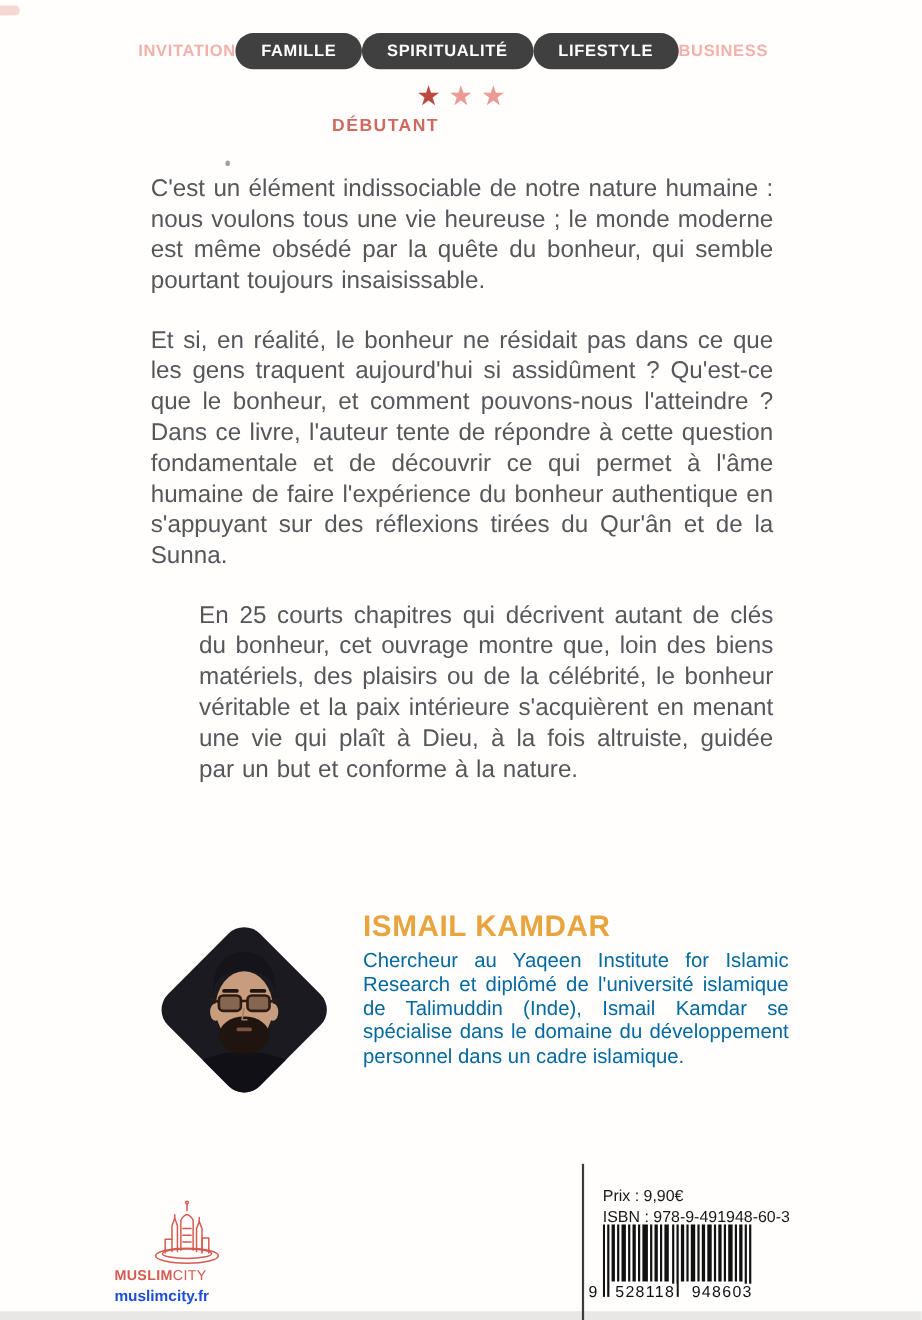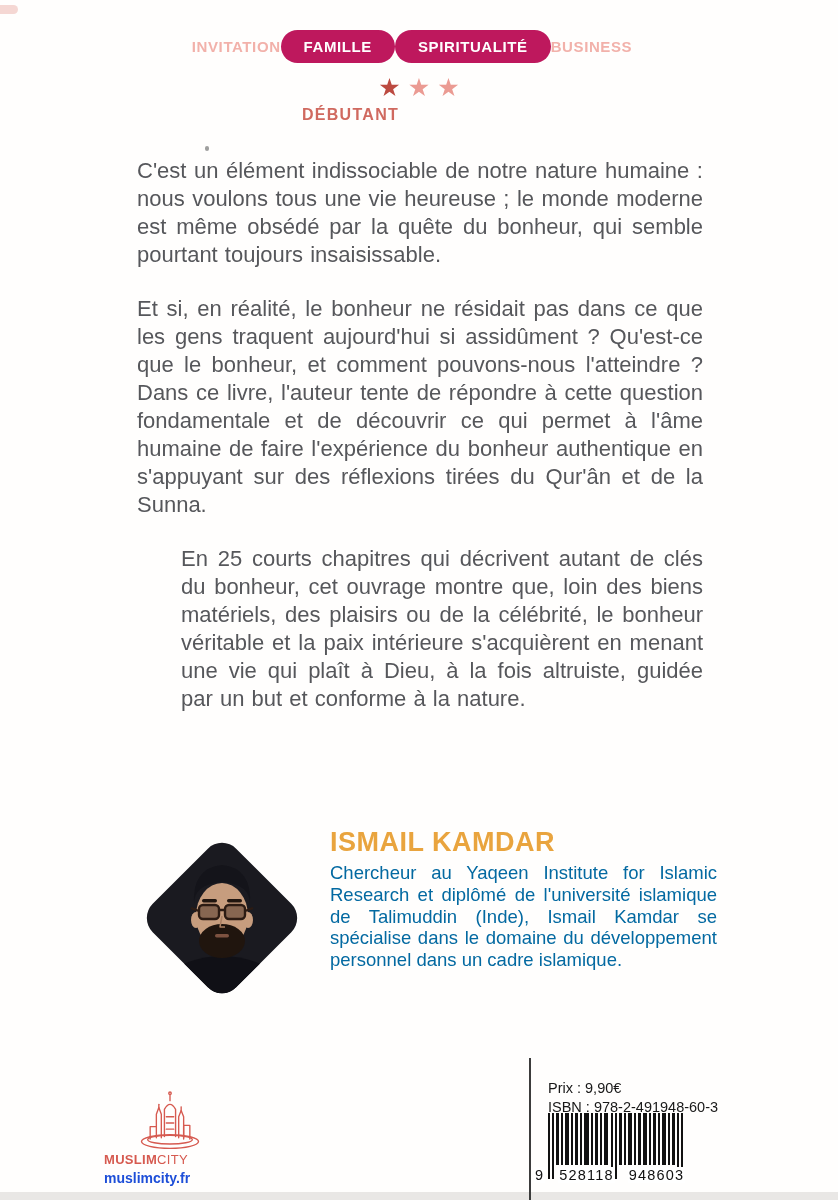--- a/index.html
+++ b/index.html
@@ -12,21 +12,21 @@
 
   
   .tags-row {
     position:absolute; top:30px; left:0; width:824px;
     display:flex; justify-content:center; align-items:center; 
   }
   .tag-plain {
     color:#f2b1aa; font-size:15px; font-weight:600; letter-spacing:.6px;
   }
   .tag-pill {
-    background:#be185d; color:#ffffff; font-size:15px; font-weight:600;
+    background:#404040; color:#ffffff; font-size:15px; font-weight:600;
     letter-spacing:.6px; padding:8px 23px; border-radius:18px; line-height:17px;
   }
 
   
   .stars-row {
     position:absolute; top:74px; left:0; width:838px;
     display:flex; justify-content:center; gap:7px;
   }
   .star::before { content:"★"; }
   .star { font-size:25px; line-height:26px; color:#eb9b93; }
@@ -103,20 +103,21 @@
 <div id="page">
 
   <div class="artifact-corner"></div>
   <div class="artifact-speck"></div>
   <div class="artifact-bottom"></div>
 
   <div class="tags-row">
     <span class="tag-plain">INVITATION</span>
     <span class="tag-pill">FAMILLE</span>
     <span class="tag-pill">SPIRITUALITÉ</span>
+    <span class="tag-pill">LIFESTYLE</span>
     <span class="tag-plain">BUSINESS</span>
   </div>
 
   <div class="stars-row">
     <span class="star filled"></span>
     <span class="star"></span>
     <span class="star"></span>
   </div>
   <div class="level-label">DÉBUTANT</div>
 
@@ -171,21 +172,21 @@
         <path d="M68 34 V40"></path>
         <path d="M18 86 V66 H28 M72 86 V64 H82 V86"></path>
       </g>
     </svg>
   </span>
   <div class="pub-name"><b>MUSLIM</b><span>CITY</span></div>
   <div class="pub-site">muslimcity.fr</div>
 
   <div class="crop-line"></div>
   <div class="price-label">Prix : 9,90€</div>
-  <div class="isbn-label">ISBN : 978-2-491948-60-3</div>
+  <div class="isbn-label">ISBN : 978-9-491948-60-3</div>
   <span class="barcode-svg">
     <svg width="138" height="70" viewBox="0 0 138 70" xmlns="http://www.w3.org/2000/svg">
       <g fill="#111111">
         <rect x="0" y="0" width="2" height="66"></rect>
           <rect x="4" y="0" width="2" height="66"></rect>
         <rect x="8" y="0" width="3" height="52"></rect>
           <rect x="13" y="0" width="2" height="52"></rect>
         <rect x="17" y="0" width="4" height="52"></rect>
           <rect x="23" y="0" width="2" height="52"></rect>
         <rect x="27" y="0" width="3" height="52"></rect>

